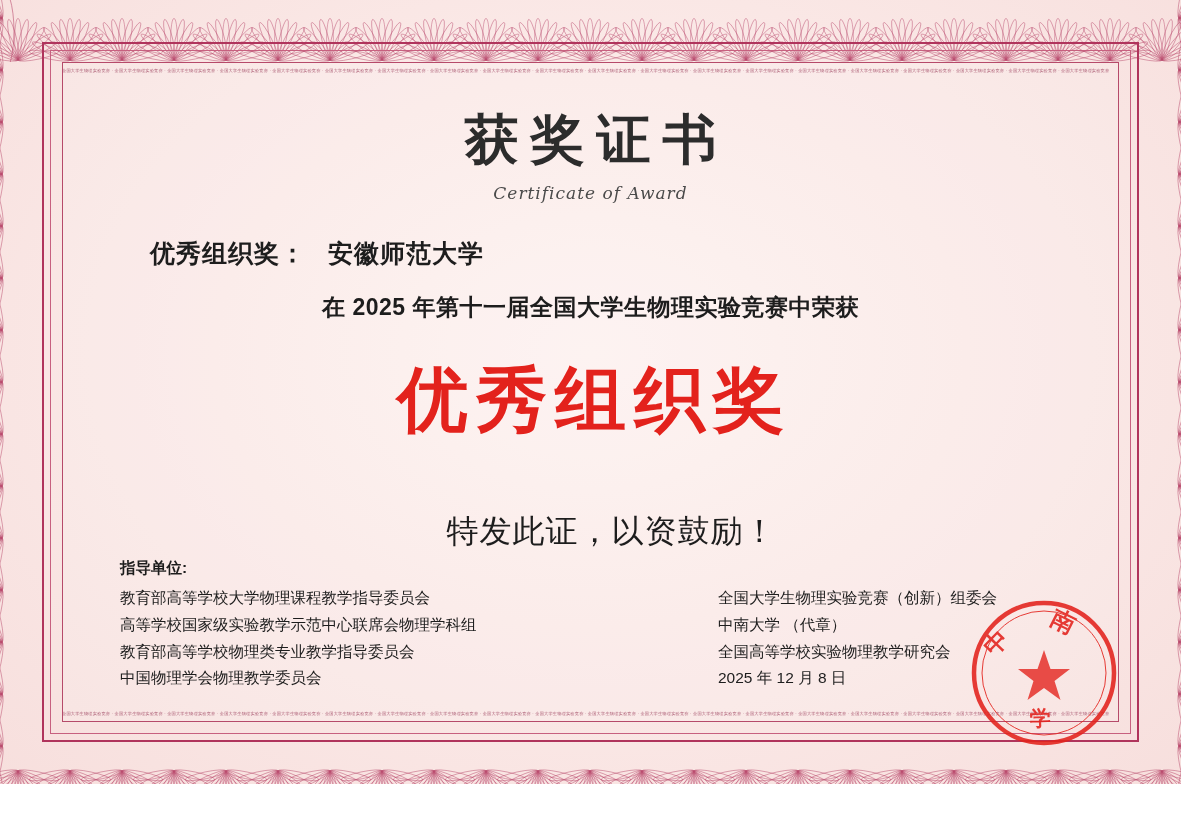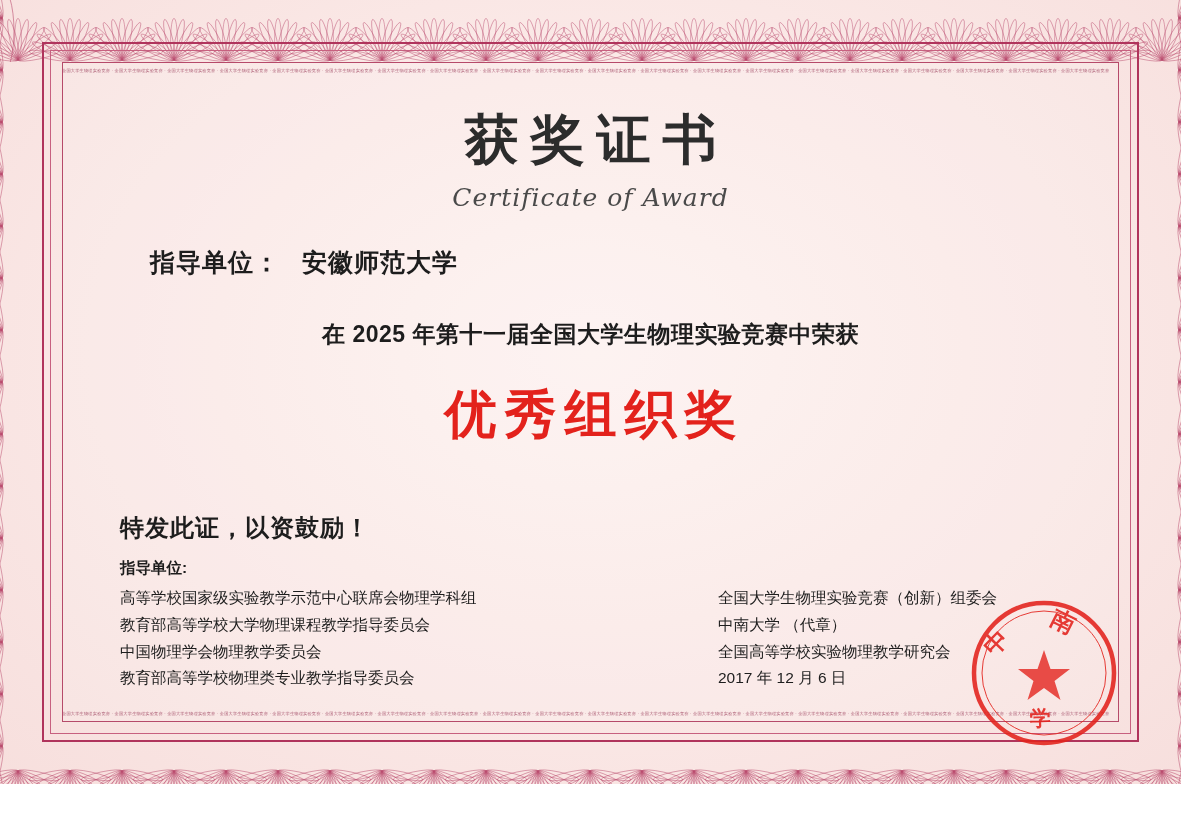--- a/index.html
+++ b/index.html
@@ -93,21 +93,21 @@
     font-weight: bold;
     color: #2c2c2c;
     letter-spacing: 12px;
     text-indent: 12px;
   }
   .title-en {
     text-align: center;
     margin-top: 6px;
     font-family: "DejaVu Serif", "Liberation Serif", serif;
     font-style: italic;
-    font-size: 25px;
+    font-size: 17px;
     color: #4a4a4a;
     letter-spacing: 1px;
   }
 
   .fields {
     margin-top: 34px;
     padding-left: 72px;
   }
   .field-row {
     display: flex;
@@ -120,46 +120,47 @@
   .field-label {
     letter-spacing: 1px;
   }
   .field-value {
     margin-left: 22px;
     letter-spacing: 1px;
     font-family: Liberation Serif, serif;
   }
 
   .award-line {
-    margin-top: 40px;
+    margin-top: 22px;
     text-align: center;
     font-size: 23px;
     font-weight: bold;
     color: #1d1d1d;
     letter-spacing: 0.5px;
   }
 
   .award-name {
     margin-top: 30px;
     text-align: center;
-    font-size: 52px;
+    font-size: 71px;
     font-weight: bold;
     color: #e3221c;
     letter-spacing: 8px;
     text-indent: 8px;
     font-family: "DejaVu Sans", "Liberation Sans", sans-serif;
   }
 
   .encourage {
     margin-top: 62px;
     padding-left: 42px;
-    font-size: 24px;
-    font-weight: bold;
+    font-size: 32px;
+    font-weight: normal;
     color: #1d1d1d;
     letter-spacing: 1px;
+    text-align: center;
   }
 
   .footer {
     position: absolute;
     left: 42px;
     right: 10px;
     bottom: 10px;
     display: flex;
     justify-content: space-between;
     align-items: flex-end;
@@ -1416,45 +1417,45 @@
   <div class="microtext top">全国大学生物理实验竞赛 · 全国大学生物理实验竞赛 · 全国大学生物理实验竞赛 · 全国大学生物理实验竞赛 · 全国大学生物理实验竞赛 · 全国大学生物理实验竞赛 · 全国大学生物理实验竞赛 · 全国大学生物理实验竞赛 · 全国大学生物理实验竞赛 · 全国大学生物理实验竞赛 · 全国大学生物理实验竞赛 · 全国大学生物理实验竞赛 · 全国大学生物理实验竞赛 · 全国大学生物理实验竞赛 · 全国大学生物理实验竞赛 · 全国大学生物理实验竞赛 · 全国大学生物理实验竞赛 · 全国大学生物理实验竞赛 · 全国大学生物理实验竞赛 · 全国大学生物理实验竞赛</div>
   <div class="microtext bottom">全国大学生物理实验竞赛 · 全国大学生物理实验竞赛 · 全国大学生物理实验竞赛 · 全国大学生物理实验竞赛 · 全国大学生物理实验竞赛 · 全国大学生物理实验竞赛 · 全国大学生物理实验竞赛 · 全国大学生物理实验竞赛 · 全国大学生物理实验竞赛 · 全国大学生物理实验竞赛 · 全国大学生物理实验竞赛 · 全国大学生物理实验竞赛 · 全国大学生物理实验竞赛 · 全国大学生物理实验竞赛 · 全国大学生物理实验竞赛 · 全国大学生物理实验竞赛 · 全国大学生物理实验竞赛 · 全国大学生物理实验竞赛 · 全国大学生物理实验竞赛 · 全国大学生物理实验竞赛</div>
 
   <div class="content">
 
     <div class="title-cn">获奖证书</div>
     <div class="title-en">Certificate of Award</div>
 
     <div class="fields">
       <div class="field-row">
-        <span class="field-label">指导单位：</span>
+        <span class="field-label">优秀组织奖：</span>
         <span class="field-value">安徽师范大学</span>
       </div>
     </div>
 
     <div class="award-line">在 2025 年第十一届全国大学生物理实验竞赛中荣获</div>
 
     <div class="award-name">优秀组织奖</div>
 
     <div class="encourage">特发此证，以资鼓励！</div>
 
     <div class="footer">
       <div class="footer-left">
         <div class="heading">指导单位:</div>
+        <div>教育部高等学校大学物理课程教学指导委员会</div>
         <div>高等学校国家级实验教学示范中心联席会物理学科组</div>
-        <div>教育部高等学校大学物理课程教学指导委员会</div>
+        <div>教育部高等学校物理类专业教学指导委员会</div>
         <div>中国物理学会物理教学委员会</div>
-        <div>教育部高等学校物理类专业教学指导委员会</div>
       </div>
 
       <div class="footer-right">
         <div>全国大学生物理实验竞赛（创新）组委会</div>
         <div>中南大学 （代章）</div>
         <div>全国高等学校实验物理教学研究会</div>
-        <div>2017 年 12 月 6 日</div>
+        <div>2025 年 12 月 8 日</div>
       </div>
     </div>
   </div>
 
   <div class="seal">
     <svg width="150" height="150" viewBox="0 0 150 150" xmlns="http://www.w3.org/2000/svg">
       <circle cx="75" cy="75" r="70" fill="none" stroke="#e3221c" stroke-width="4.5"></circle>
       <circle cx="75" cy="75" r="62" fill="none" stroke="#e3221c" stroke-width="1"></circle>
 
       <polygon points="75,52 81.5,71 101,71 85.5,83 91.5,102 75,90 58.5,102 64.5,83 49,71 68.5,71" fill="#e3221c" opacity="0.9"></polygon>

